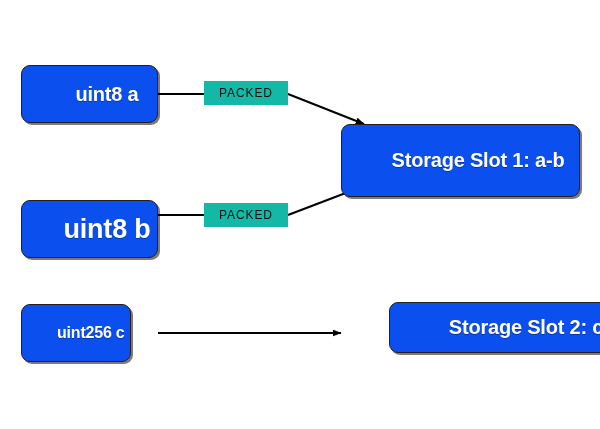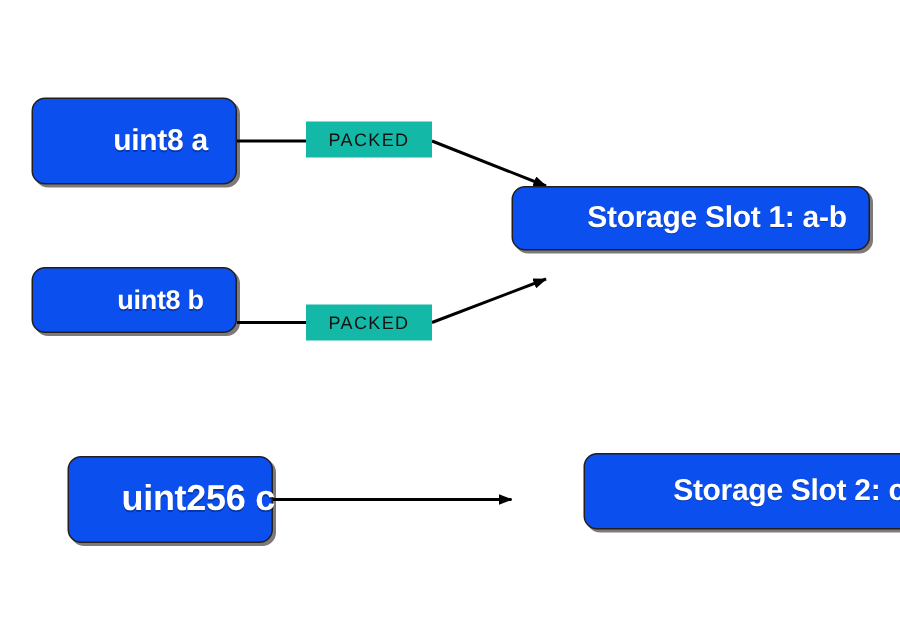--- a/index.html
+++ b/index.html
@@ -48,34 +48,33 @@
     width: 100%;
     text-align: center;
     white-space: nowrap;
   }
   
   #node-uint8-a {
     left: 21px; top: 65px; width: 137px; height: 58px;
     font-size: 20px;
   }
   #node-uint8-b {
-    left: 21px; top: 178px; width: 137px; height: 44px;
-    font-size: 18px;
+    left: 21px; top: 200px; width: 137px; height: 58px;
+    font-size: 27px;
   }
   #node-uint256-c {
-    left: 21px; top: 304px; width: 137px; height: 58px;
-    font-size: 24px;
-    margin-left: 24px;
+    left: 21px; top: 304px; width: 110px; height: 58px;
+    font-size: 16px;
   }
   #node-uint256-c .node-label {
     text-align: center;
     padding-right: 6px;
   }
   #node-slot-1 {
-    left: 341px; top: 124px; width: 239px; height: 43px;
+    left: 341px; top: 124px; width: 239px; height: 73px;
     font-size: 20px;
     justify-content: flex-end;
   }
   #node-slot-2 {
     left: 341px; top: 302px; width: 239px; height: 51px;
     font-size: 20px;
     margin-left: 48px;
   }
   
   .edge-chip {

